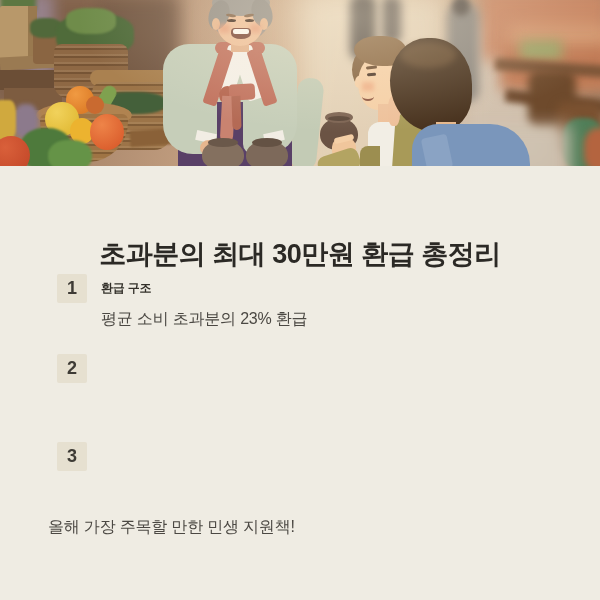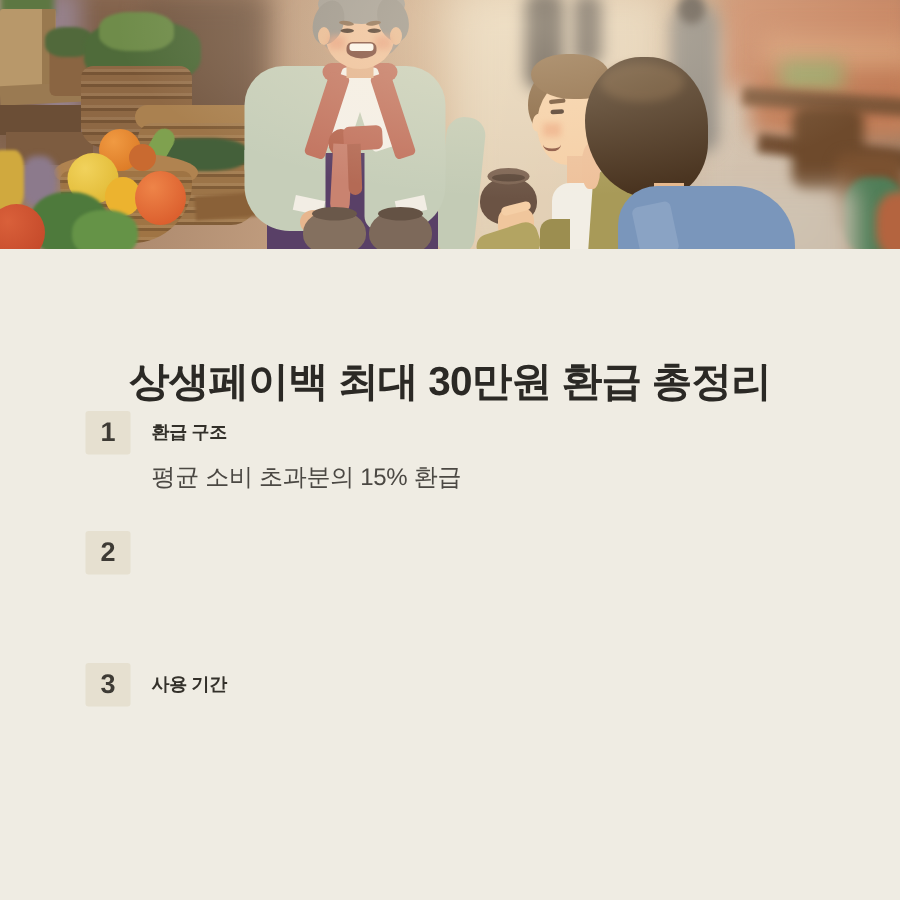--- a/index.html
+++ b/index.html
@@ -140,34 +140,34 @@
     <div class="s" style="left:200px;top:140px;width:18px;height:16px;background:#e7b68e;border-radius:50%;"></div>
     <div class="s" style="left:262px;top:140px;width:18px;height:16px;background:#e7b68e;border-radius:50%;"></div>
     <div class="s" style="left:202px;top:140px;width:42px;height:30px;background:#84705f;border-radius:50% 50% 45% 45%;"></div>
     <div class="s" style="left:208px;top:138px;width:30px;height:9px;background:#6a584a;border-radius:50%;"></div>
     <div class="s" style="left:246px;top:140px;width:42px;height:30px;background:#7d695a;border-radius:50% 50% 45% 45%;"></div>
     <div class="s" style="left:252px;top:138px;width:30px;height:9px;background:#645244;border-radius:50%;"></div>
 
     <div class="s" style="left:0;top:0;width:600px;height:166px;background:radial-gradient(ellipse at 58% 10%,rgba(255,243,218,.38),rgba(255,243,218,0) 55%);"></div>
   </div>
 
-  <h1 class="title">상생페이백 최대 30만원 환급 총정리</h1>
+  <h1 class="title">초과분의 최대 30만원 환급 총정리</h1>
 
   <div class="item" style="top:274px;">
     <div class="badge">1</div>
     <div class="item-body">
       <div class="item-label">환급 구조</div>
-      <div class="item-desc">평균 소비 초과분의 15% 환급</div>
+      <div class="item-desc">평균 소비 초과분의 23% 환급</div>
     </div>
   </div>
 
   <div class="item" style="top:354px;">
     <div class="badge">2</div>
   </div>
 
   <div class="item" style="top:442px;">
     <div class="badge">3</div>
     <div class="item-body">
-      <div class="item-label">사용 기간</div>
     </div>
   </div>
 
+  <div class="footer-note">올해 가장 주목할 만한 민생 지원책!</div>
 </div>
 
 </body></html>

